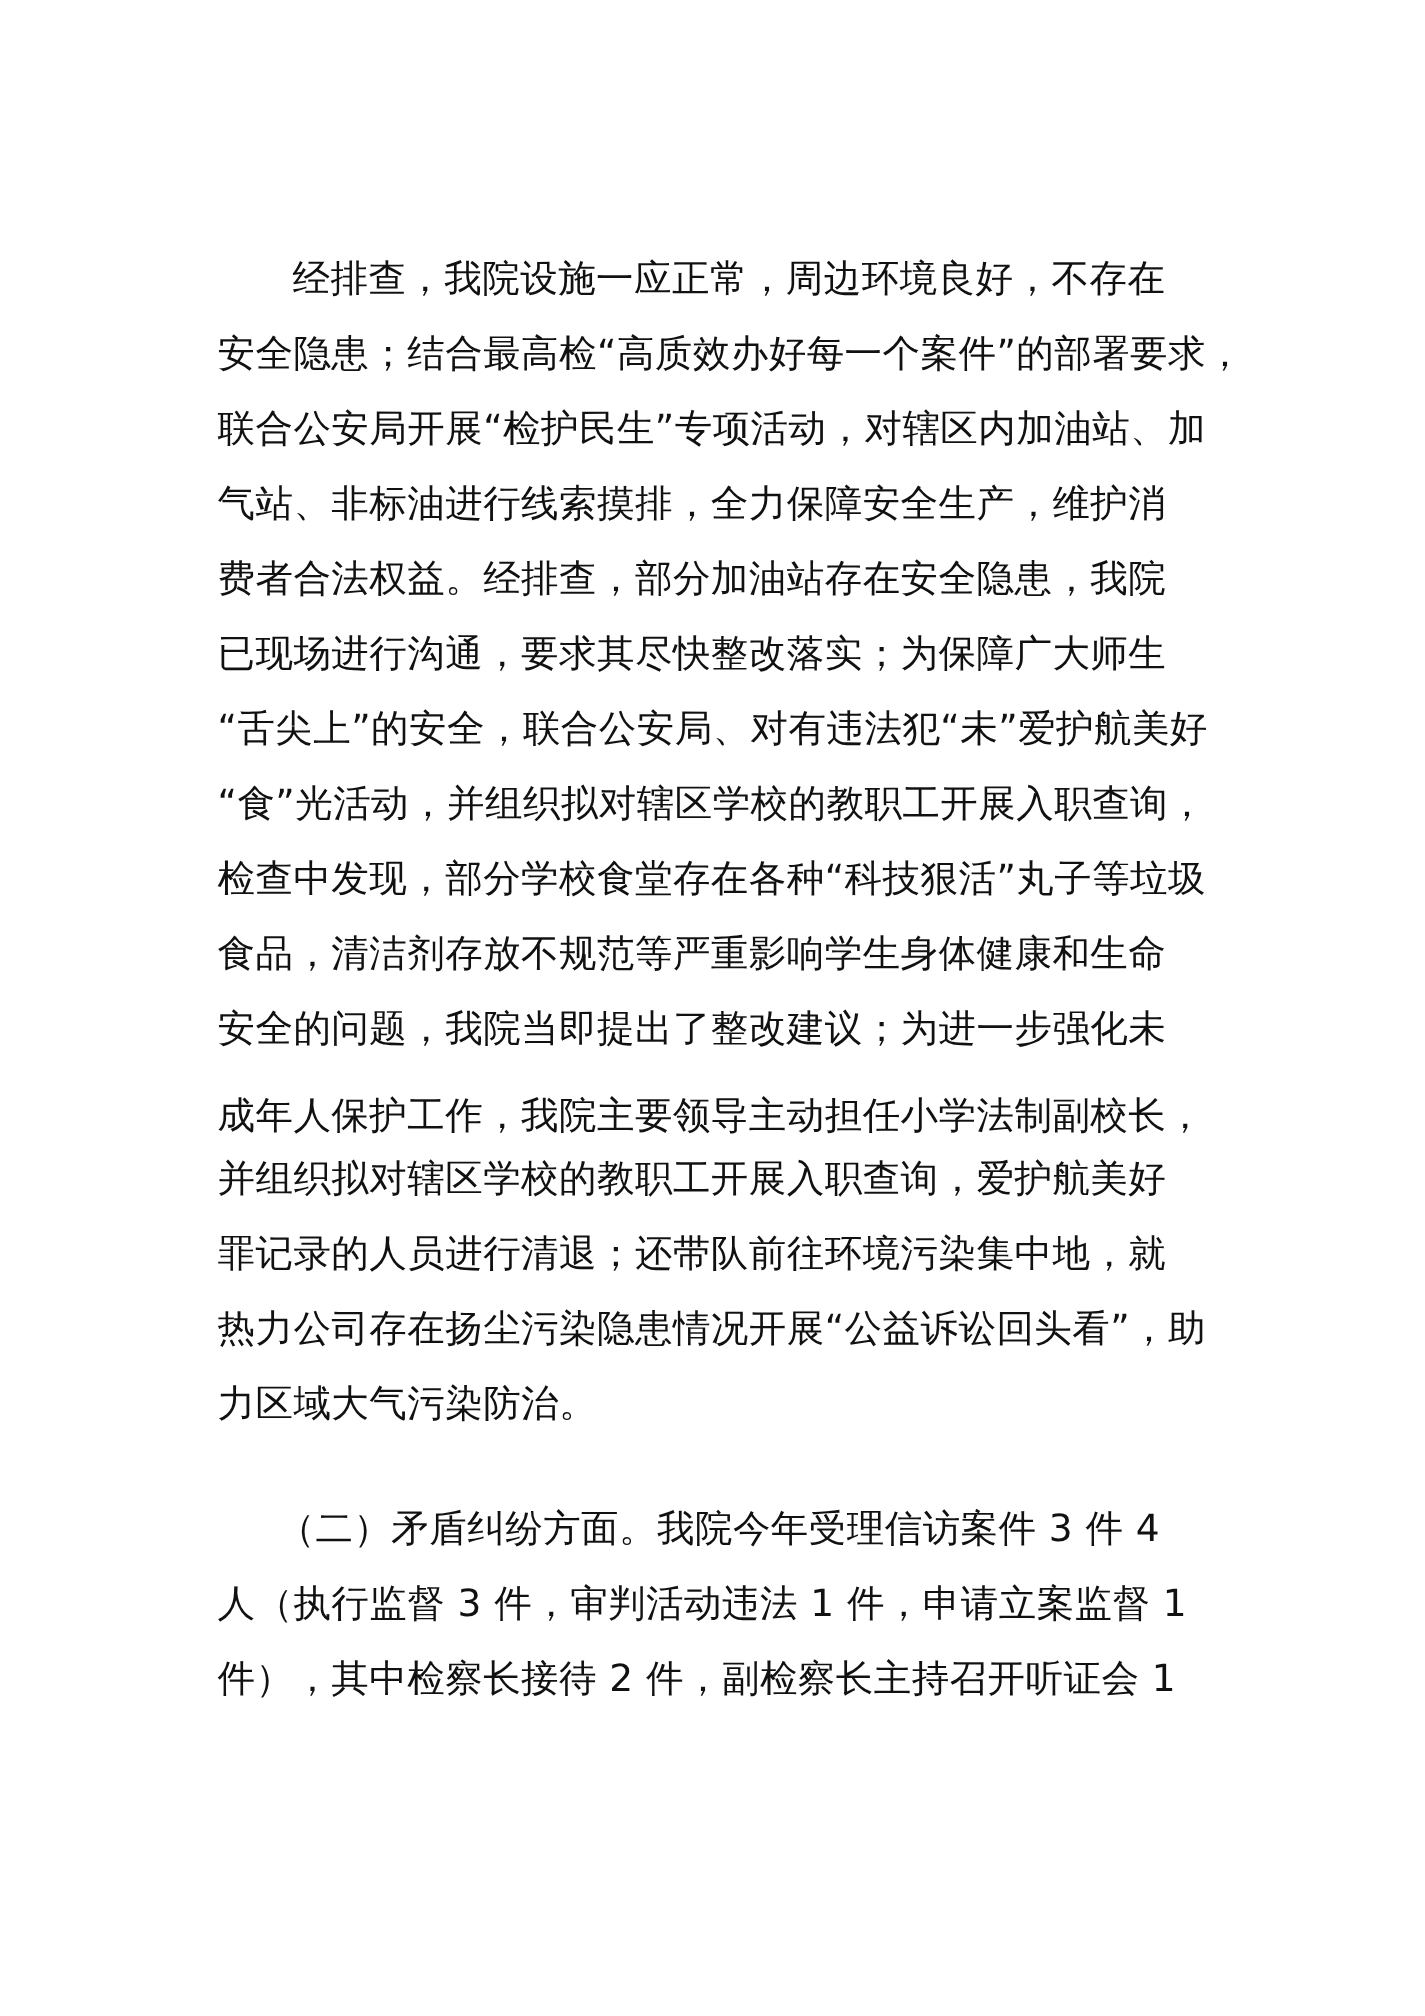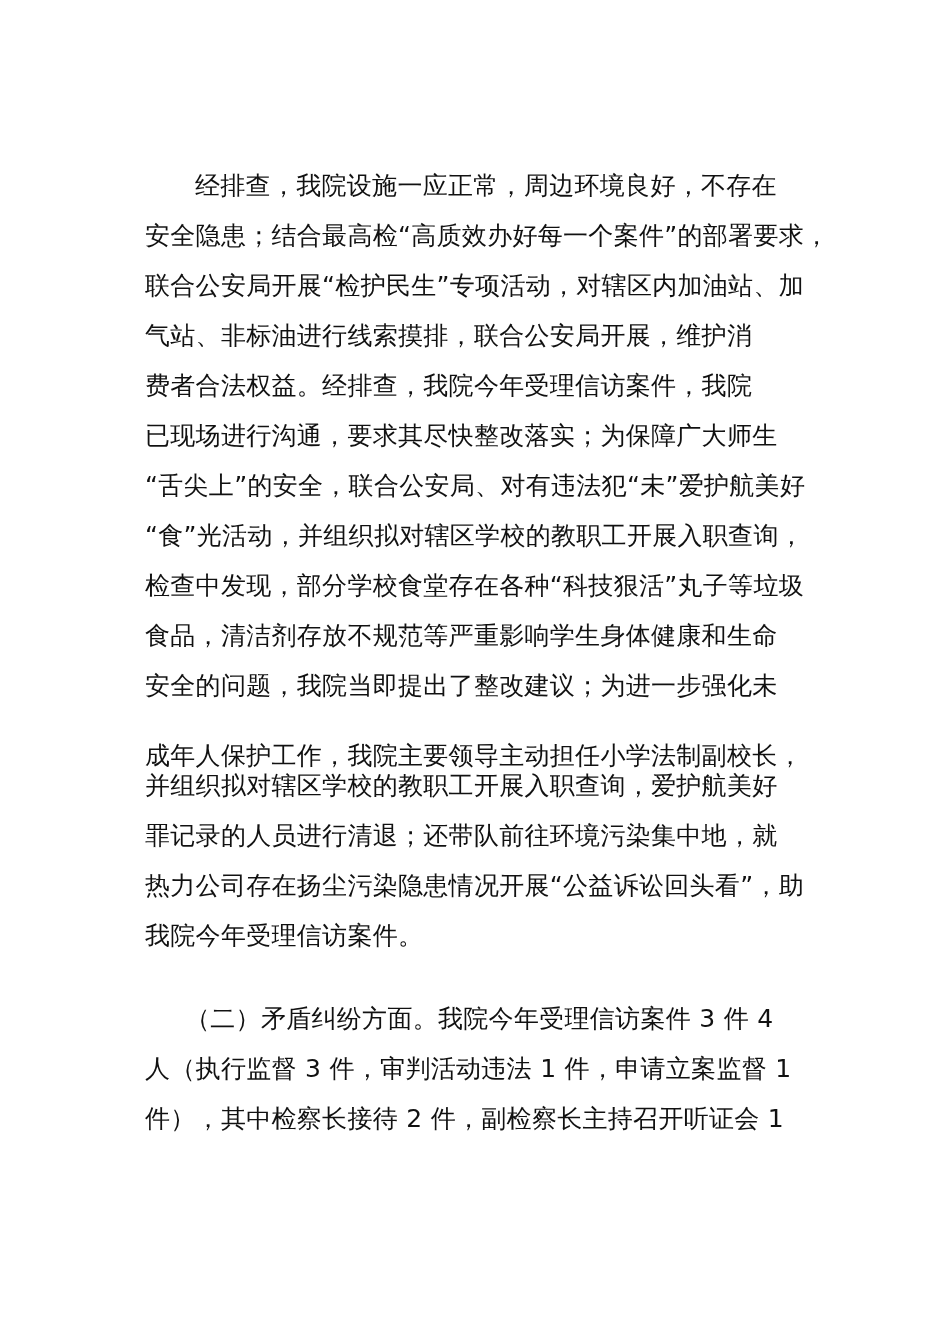--- a/index.html
+++ b/index.html
@@ -13,33 +13,33 @@
   .p2 { top: 994px; }
 </style>
 </head>
 <body>
 
 <div class="page">
   <div class="para p1">
     <div class="line" style="top:0px;left:50px">经排查，我院设施一应正常，周边环境良好，不存在</div>
     <div class="line" style="top:50px">安全隐患；结合最高检“高质效办好每一个案件”的部署要求，</div>
     <div class="line" style="top:100px">联合公安局开展“检护民生”专项活动，对辖区内加油站、加</div>
-    <div class="line" style="top:150px">气站、非标油进行线索摸排，联合公安局开展，维护消</div>
-    <div class="line" style="top:200px">费者合法权益。经排查，我院今年受理信访案件，我院</div>
+    <div class="line" style="top:150px">气站、非标油进行线索摸排，全力保障安全生产，维护消</div>
+    <div class="line" style="top:200px">费者合法权益。经排查，部分加油站存在安全隐患，我院</div>
     <div class="line" style="top:250px">已现场进行沟通，要求其尽快整改落实；为保障广大师生</div>
     <div class="line" style="top:300px">“舌尖上”的安全，联合公安局、对有违法犯“未”爱护航美好</div>
     <div class="line" style="top:350px">“食”光活动，并组织拟对辖区学校的教职工开展入职查询，</div>
     <div class="line" style="top:400px">检查中发现，部分学校食堂存在各种“科技狠活”丸子等垃圾</div>
     <div class="line" style="top:450px">食品，清洁剂存放不规范等严重影响学生身体健康和生命</div>
     <div class="line" style="top:500px">安全的问题，我院当即提出了整改建议；为进一步强化未</div>
-    <div class="line" style="top:570px">成年人保护工作，我院主要领导主动担任小学法制副校长，</div>
+    <div class="line" style="top:558px">成年人保护工作，我院主要领导主动担任小学法制副校长，</div>
     <div class="line" style="top:600px">并组织拟对辖区学校的教职工开展入职查询，爱护航美好</div>
     <div class="line" style="top:650px">罪记录的人员进行清退；还带队前往环境污染集中地，就</div>
     <div class="line" style="top:700px">热力公司存在扬尘污染隐患情况开展“公益诉讼回头看”，助</div>
-    <div class="line" style="top:750px">我院今年受理信访案件。</div>
+    <div class="line" style="top:750px">力区域大气污染防治。</div>
   </div>
 
   <div class="para p2">
     <div class="line" style="top:0px;left:40px">（二）矛盾纠纷方面。我院今年受理信访案件 3 件 4</div>
     <div class="line" style="top:50px">人（执行监督 3 件，审判活动违法 1 件，申请立案监督 1</div>
     <div class="line" style="top:100px">件），其中检察长接待 2 件，副检察长主持召开听证会 1</div>
   </div>
 </div>
 
 </body></html>

